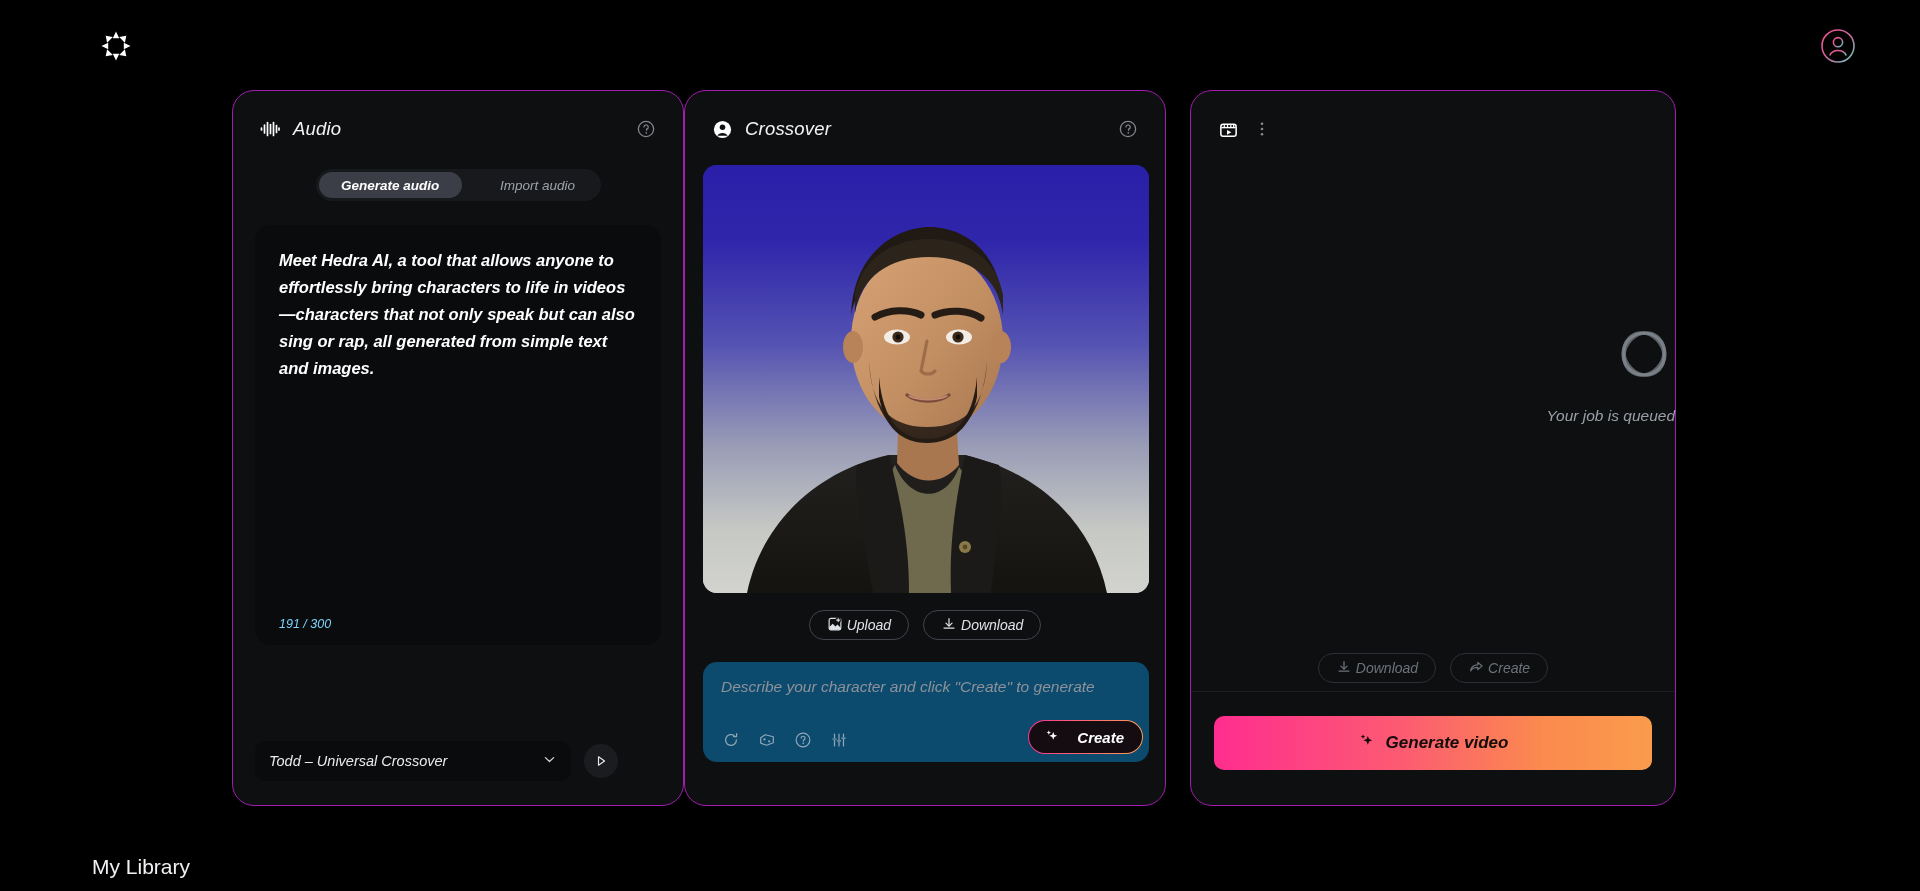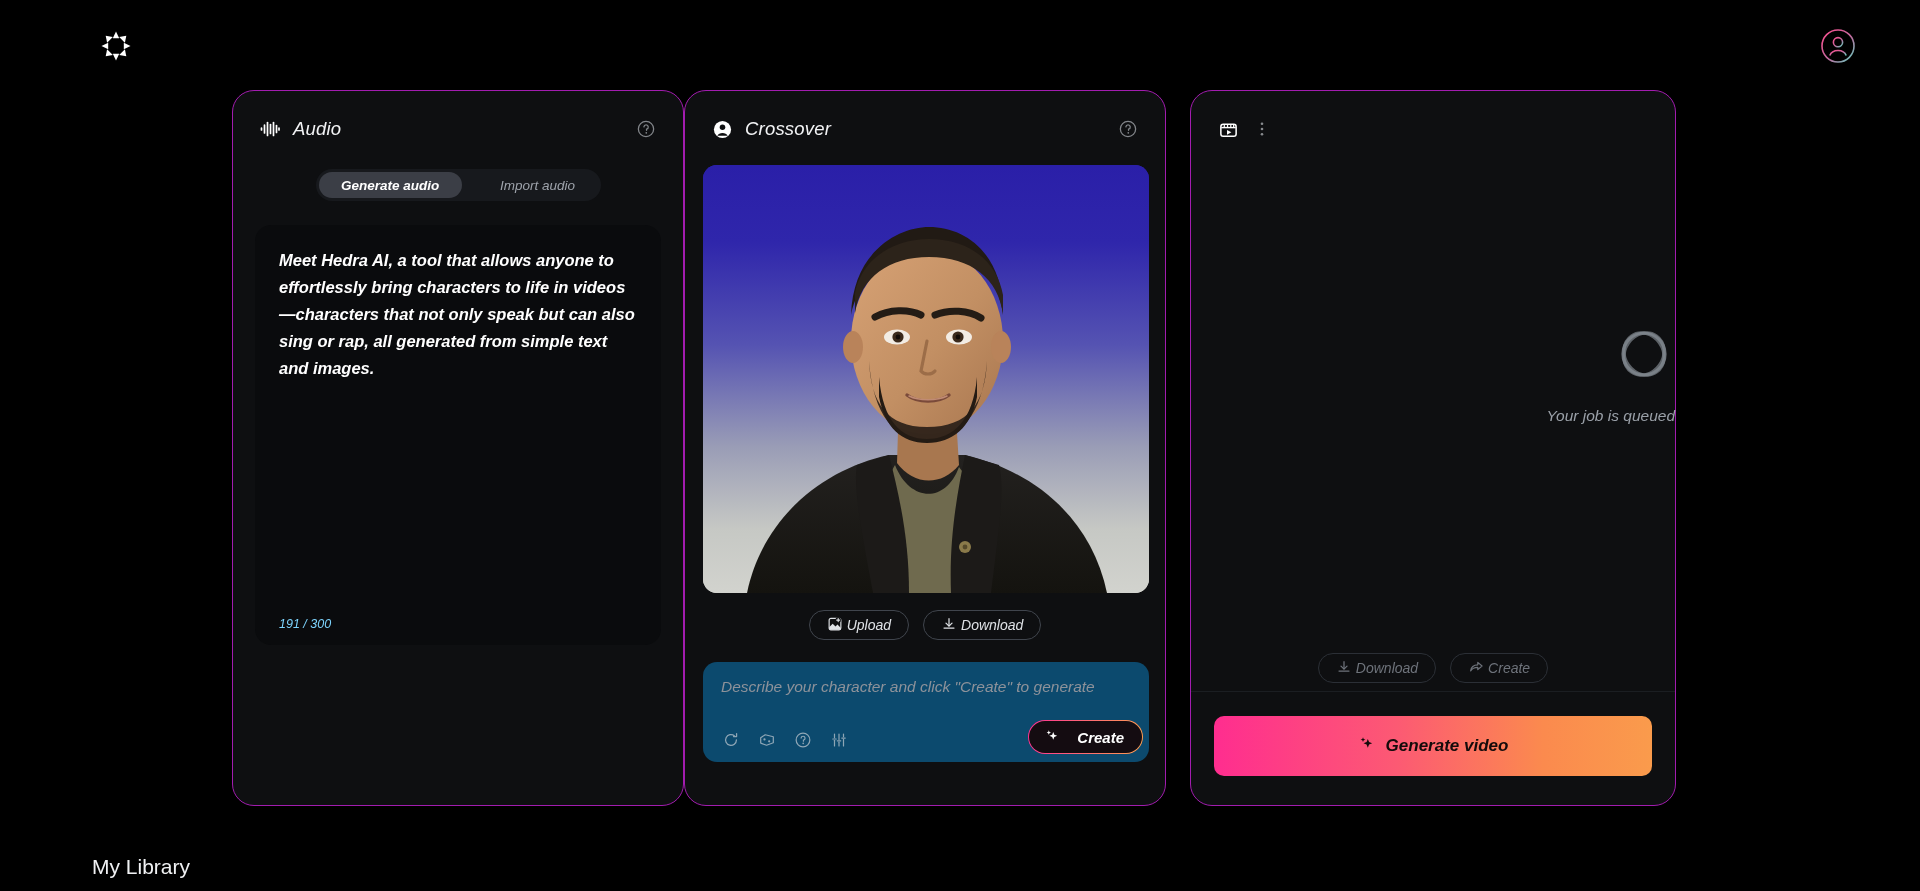--- a/index.html
+++ b/index.html
@@ -296,21 +296,21 @@
     justify-content: center;
   }
   .video-divider {
     width: 100%;
     height: 1px;
     background: #1b1e22;
   }
   .gen-btn {
     margin: 24px auto 0;
     width: 438px;
-    height: 60px;
+    height: 54px;
     border-radius: 10px;
     background: linear-gradient(90deg, #ff2d8f 0%, #fc5a73 42%, #fb8a4e 75%, #fa9b4c 100%);
     display: flex;
     align-items: center;
     justify-content: center;
     gap: 11px;
     color: #140b0b;
     font-size: 17px;
     font-weight: bold;
     cursor: pointer;
@@ -392,20 +392,35 @@
       <div class="seg">
         <div class="seg-item active">Generate audio</div>
         <div class="seg-item">Import audio</div>
       </div>
 
       <div class="script-box">
         <div class="script-text">Meet Hedra AI, a tool that allows anyone to effortlessly bring characters to life in videos—characters that not only speak but can also sing or rap, all generated from simple text and images.</div>
         <div class="char-count">191 / 300</div>
       </div>
 
+      <div class="voice-row">
+        <div class="voice-select">
+          <span class="voice-name">Todd – Universal Crossover</span>
+          <span>
+            <svg viewBox="0 0 16 16" width="15" height="15">
+              <path d="M3.6 6 L8 10.2 L12.4 6" fill="none" stroke="#cfd3d8" stroke-width="1.4" stroke-linecap="round" stroke-linejoin="round"></path>
+            </svg>
+          </span>
+        </div>
+        <div class="play-btn">
+          <svg viewBox="0 0 18 18" width="16" height="16">
+            <path d="M6.2 4.3 L13 9 L6.2 13.7 Z" fill="none" stroke="#e8eaed" stroke-width="1.3" stroke-linejoin="round"></path>
+          </svg>
+        </div>
+      </div>
     </div>
 
     <div class="card" id="card-character">
       <div class="card-head">
         <span class="hd-icon">
           <svg viewBox="0 0 22 22" width="21" height="21">
             <circle cx="11" cy="11" r="9" fill="#ffffff"></circle>
             <circle cx="11" cy="8.7" r="2.9" fill="#0e0f11"></circle>
             <path d="M5.6 17.6 a5.9 4.9 0 0 1 10.8 0 Z" fill="#0e0f11"></path>
           </svg>

